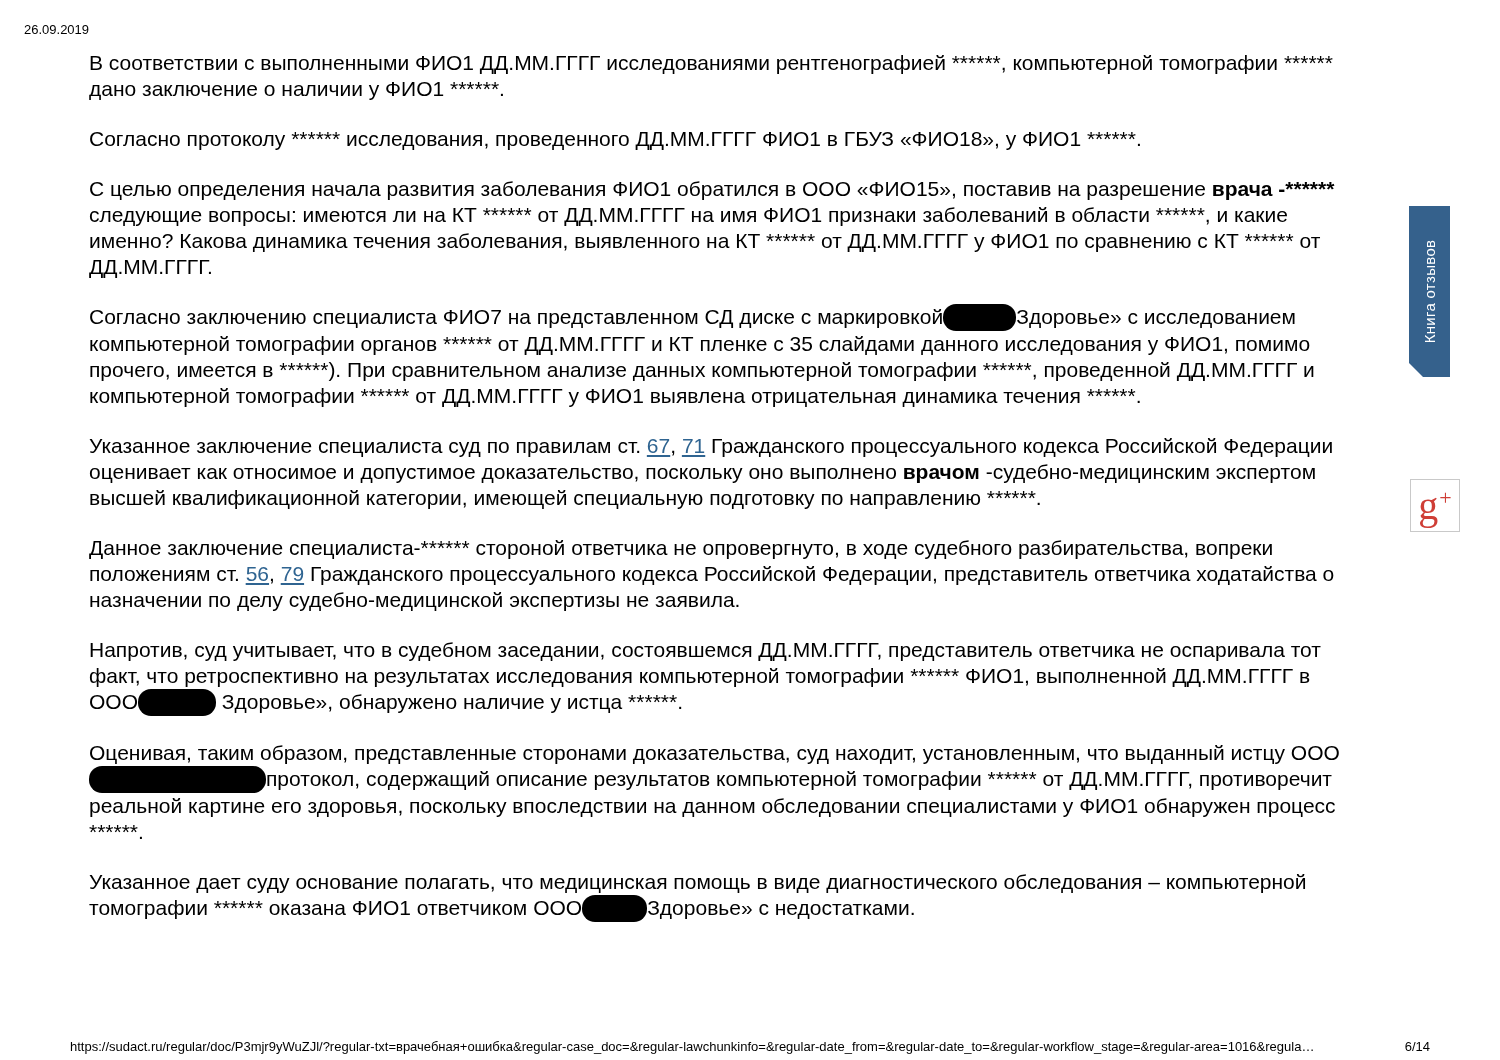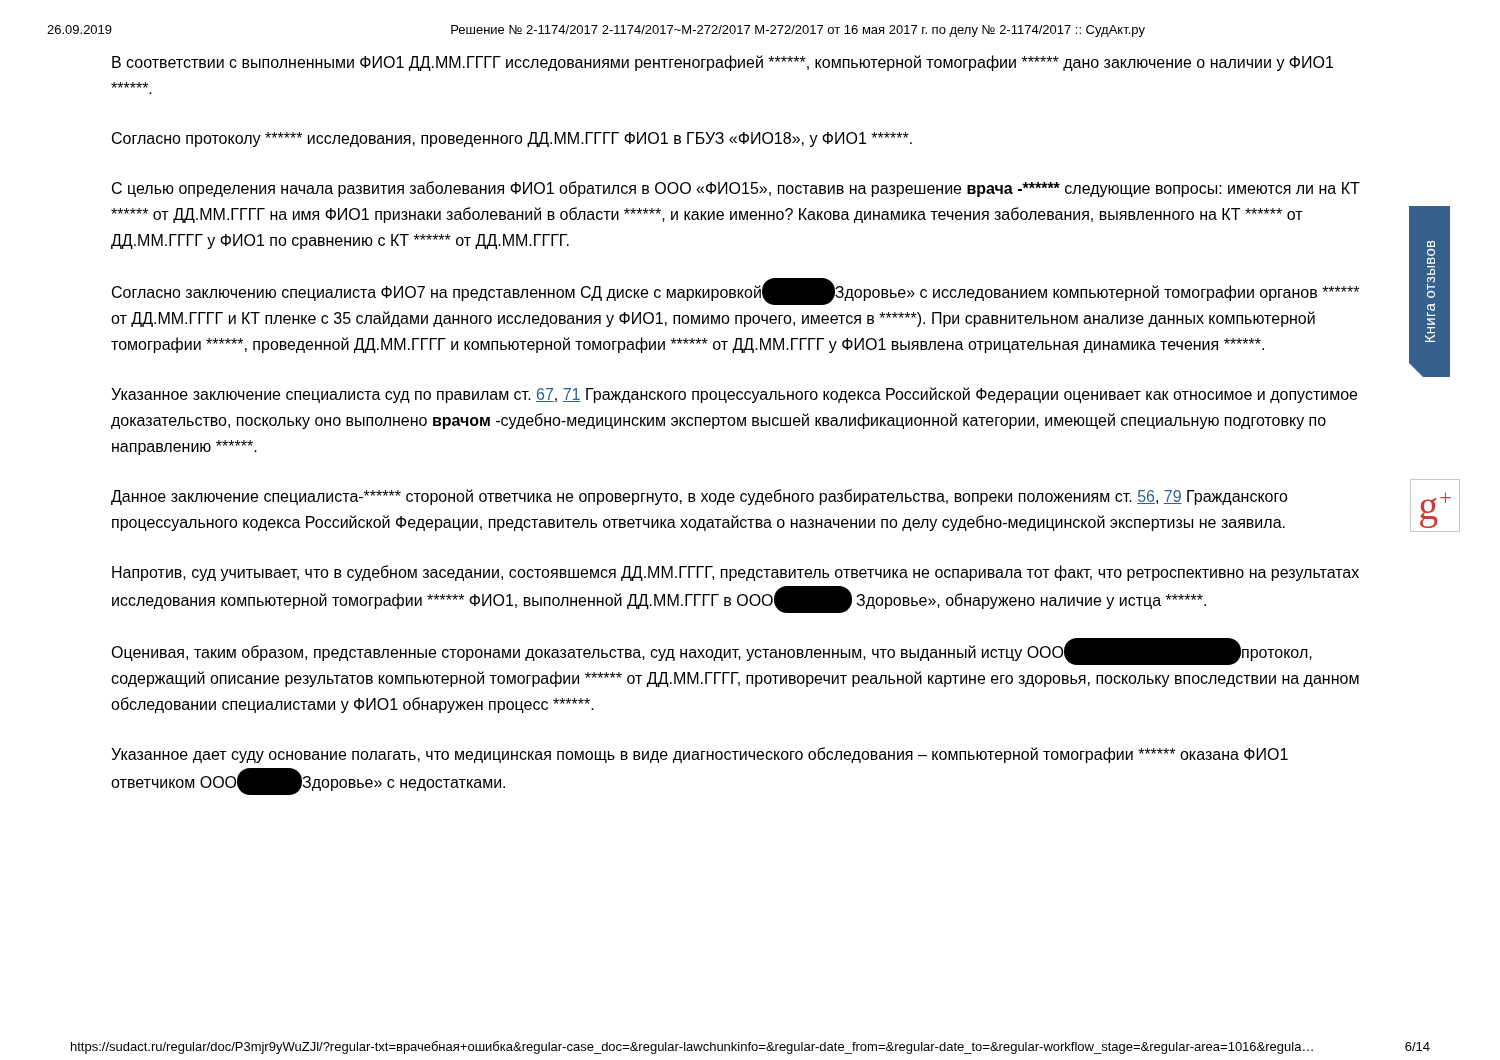--- a/index.html
+++ b/index.html
@@ -5,28 +5,28 @@
   html,body{margin:0;padding:0;}
   body{
     width:1500px;height:1060px;position:relative;background:#ffffff;
     font-family:"Liberation Sans", sans-serif;color:#000;
     overflow:hidden;
   }
   
   .print-header{
     position:absolute;top:22px;left:0;right:0;
     display:flex;align-items:flex-start;
-    padding:0 47px;font-size:13px;color:#000;
+    padding:0 24px;font-size:13px;color:#000;
   }
   .print-header .date{flex:0 0 auto;}
   .print-header .title{flex:1 1 auto;text-align:center;padding-left:30px;}
   
   .content{
-    position:absolute;left:111px;top:50px;width:1258px;
-    font-size:16px;line-height:26px;color:#000;
+    position:absolute;left:89px;top:50px;width:1258px;
+    font-size:21px;line-height:26px;color:#000;
   }
   .content p{margin:24px 0 0 0;}
   .content p:first-child{margin-top:0;}
   .content b{font-weight:bold;}
   a.doc-link{color:#2f6491;text-decoration:underline;cursor:pointer;text-align:center;}
   .redaction{
     display:inline-block;background:#000;border-radius:13px;
     height:27px;vertical-align:-7px;
   }
   
@@ -60,21 +60,20 @@
     padding:0 70px;font-size:13px;color:#000;
   }
   .print-footer .url{max-width:1330px;white-space:nowrap;overflow:hidden;}
   .print-footer .pagenum{flex:0 0 auto;padding-left:18px;}
 </style>
 </head>
 <body>
 
 <div class="print-header">
   <span class="date">26.09.2019</span>
-  <span class="title">Решение № 2-1174/2017 2-1174/2017~М-272/2017 М-272/2017 от 16 мая 2017 г. по делу № 2-1174/2017 :: СудАкт.ру</span>
 </div>
 
 <div class="content" id="content">
     <p>В соответствии с выполненными ФИО1 ДД.ММ.ГГГГ исследованиями рентгенографией ******, компьютерной томографии ****** дано заключение о наличии у ФИО1 ******.</p>
     <p>Согласно протоколу ****** исследования, проведенного ДД.ММ.ГГГГ ФИО1 в ГБУЗ «ФИО18», у ФИО1 ******.</p>
     <p>С целью определения начала развития заболевания ФИО1 обратился в ООО «ФИО15», поставив на разрешение <b>врача -******</b> следующие вопросы: имеются ли на КТ ****** от ДД.ММ.ГГГГ на имя ФИО1 признаки заболеваний в области ******, и какие именно? Какова динамика течения заболевания, выявленного на КТ ****** от ДД.ММ.ГГГГ у ФИО1 по сравнению с КТ ****** от ДД.ММ.ГГГГ.</p>
     <p>Согласно заключению специалиста ФИО7 на представленном СД диске с маркировкой<span class="redaction" style="width: 73px; background: rgb(0, 0, 0);"></span>Здоровье» с исследованием компьютерной томографии органов ****** от ДД.ММ.ГГГГ и КТ пленке с 35 слайдами данного исследования у ФИО1, помимо прочего, имеется в ******). При сравнительном анализе данных компьютерной томографии ******, проведенной ДД.ММ.ГГГГ и компьютерной томографии ****** от ДД.ММ.ГГГГ у ФИО1 выявлена отрицательная динамика течения ******.</p>
     <p>Указанное заключение специалиста суд по правилам ст. <a class="doc-link" href="#" style="color: rgb(47, 100, 145);">67</a>, <a class="doc-link" href="#" style="color: rgb(47, 100, 145);">71</a> Гражданского процессуального кодекса Российской Федерации оценивает как относимое и допустимое доказательство, поскольку оно выполнено <b>врачом</b> -судебно-медицинским экспертом высшей квалификационной категории, имеющей специальную подготовку по направлению ******.</p>
     <p>Данное заключение специалиста-****** стороной ответчика не опровергнуто, в ходе судебного разбирательства, вопреки положениям ст. <a class="doc-link" href="#" style="color: rgb(47, 100, 145);">56</a>, <a class="doc-link" href="#" style="color: rgb(47, 100, 145);">79</a> Гражданского процессуального кодекса Российской Федерации, представитель ответчика ходатайства о назначении по делу судебно-медицинской экспертизы не заявила.</p>
     <p>Напротив, суд учитывает, что в судебном заседании, состоявшемся ДД.ММ.ГГГГ, представитель ответчика не оспаривала тот факт, что ретроспективно на результатах исследования компьютерной томографии ****** ФИО1, выполненной ДД.ММ.ГГГГ в ООО<span class="redaction" style="width: 78px; background: rgb(0, 0, 0);"></span> Здоровье», обнаружено наличие у истца ******.</p>

